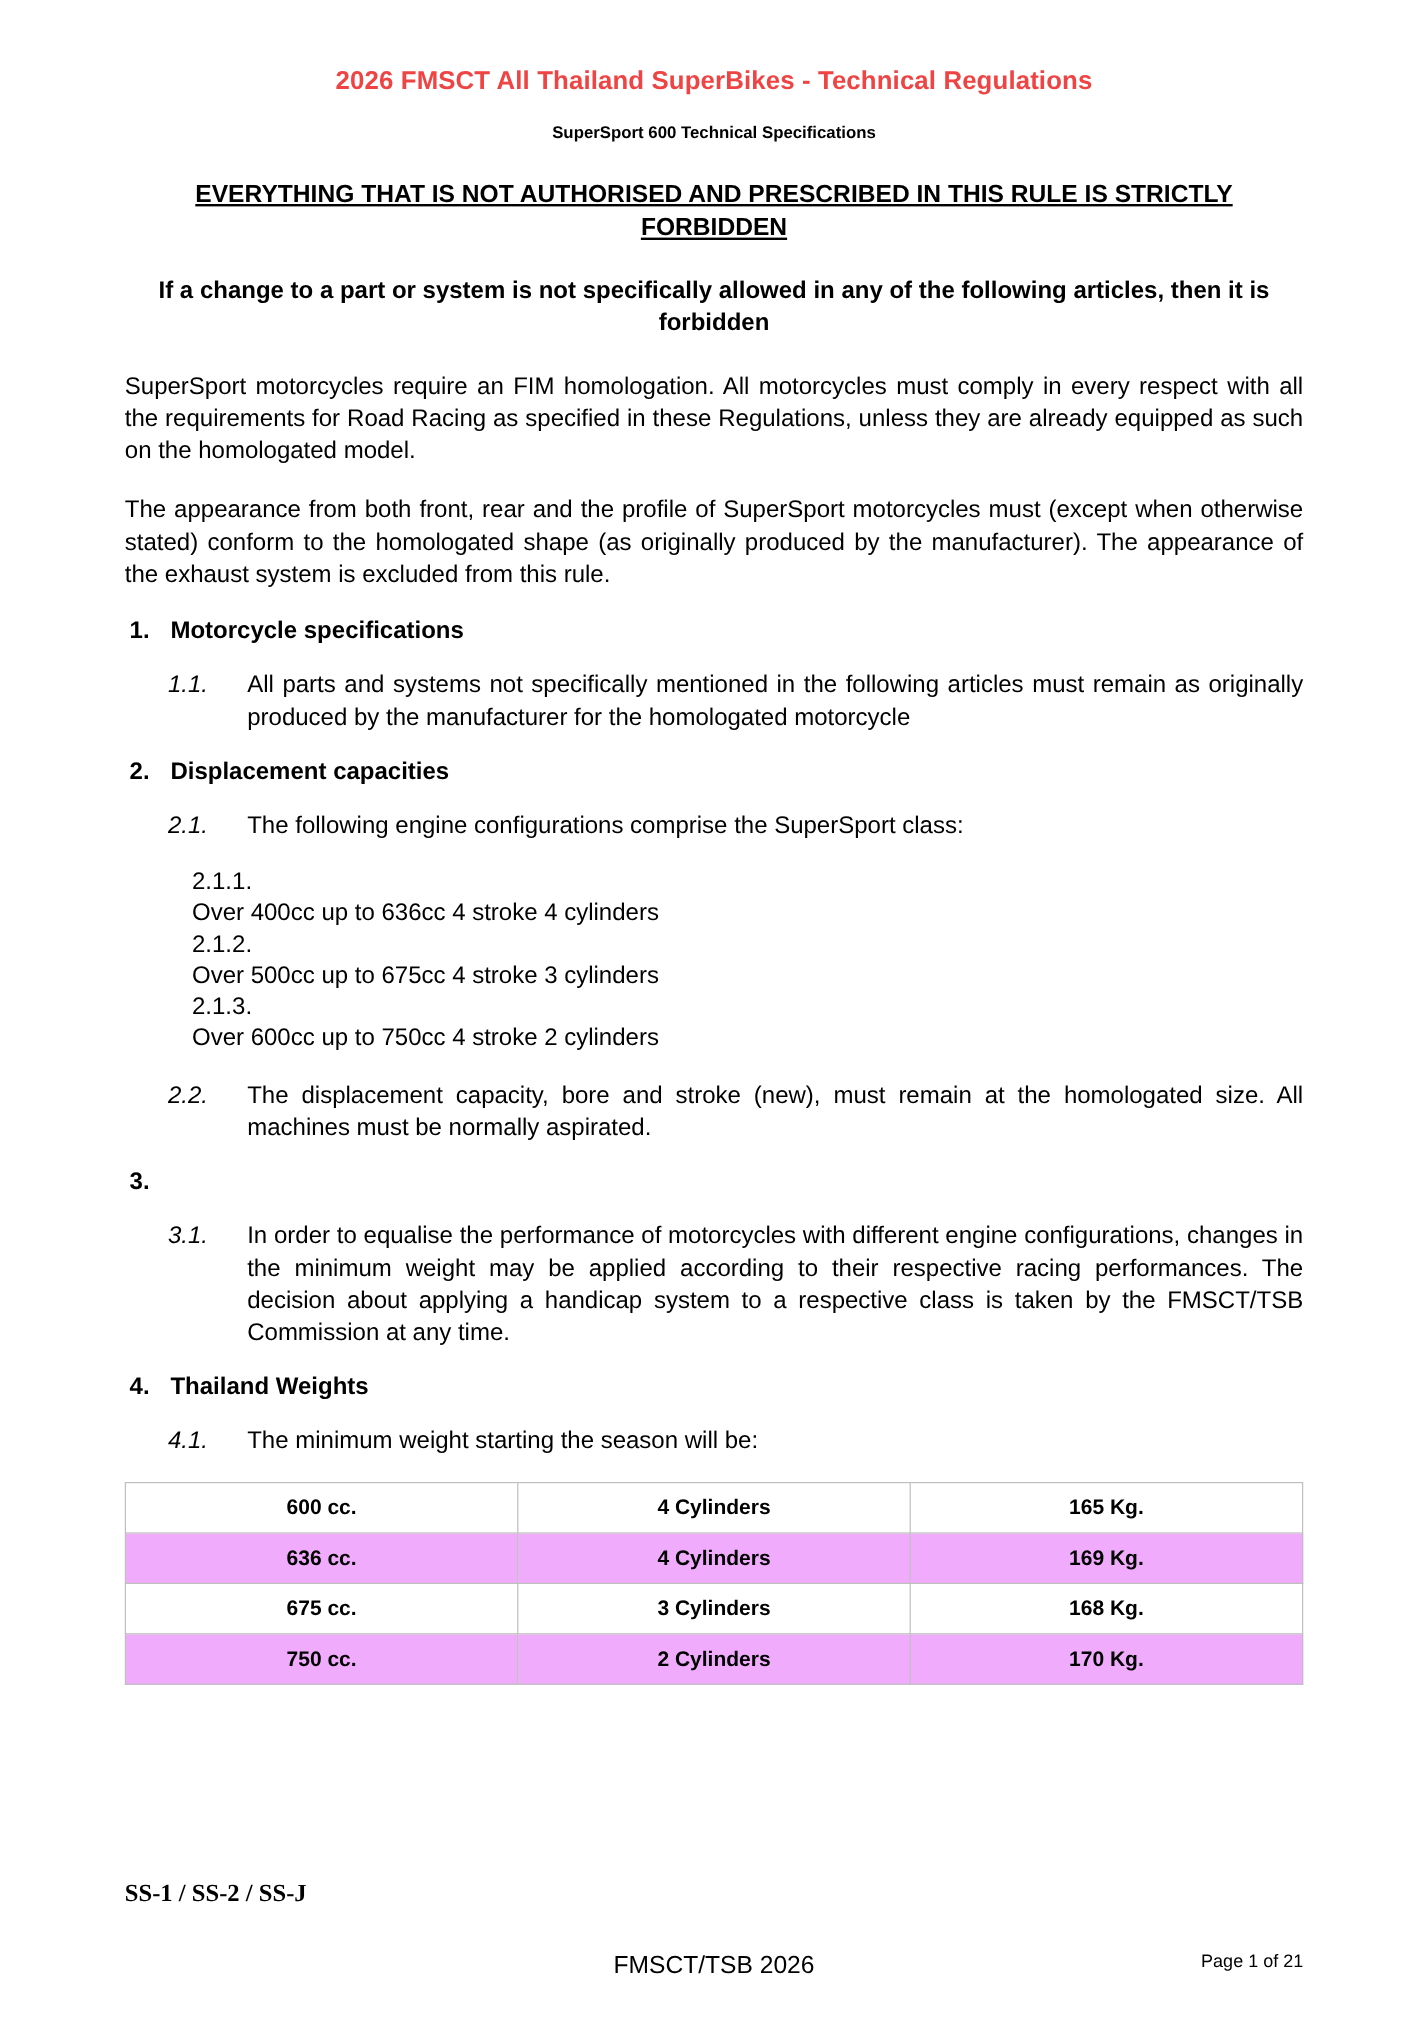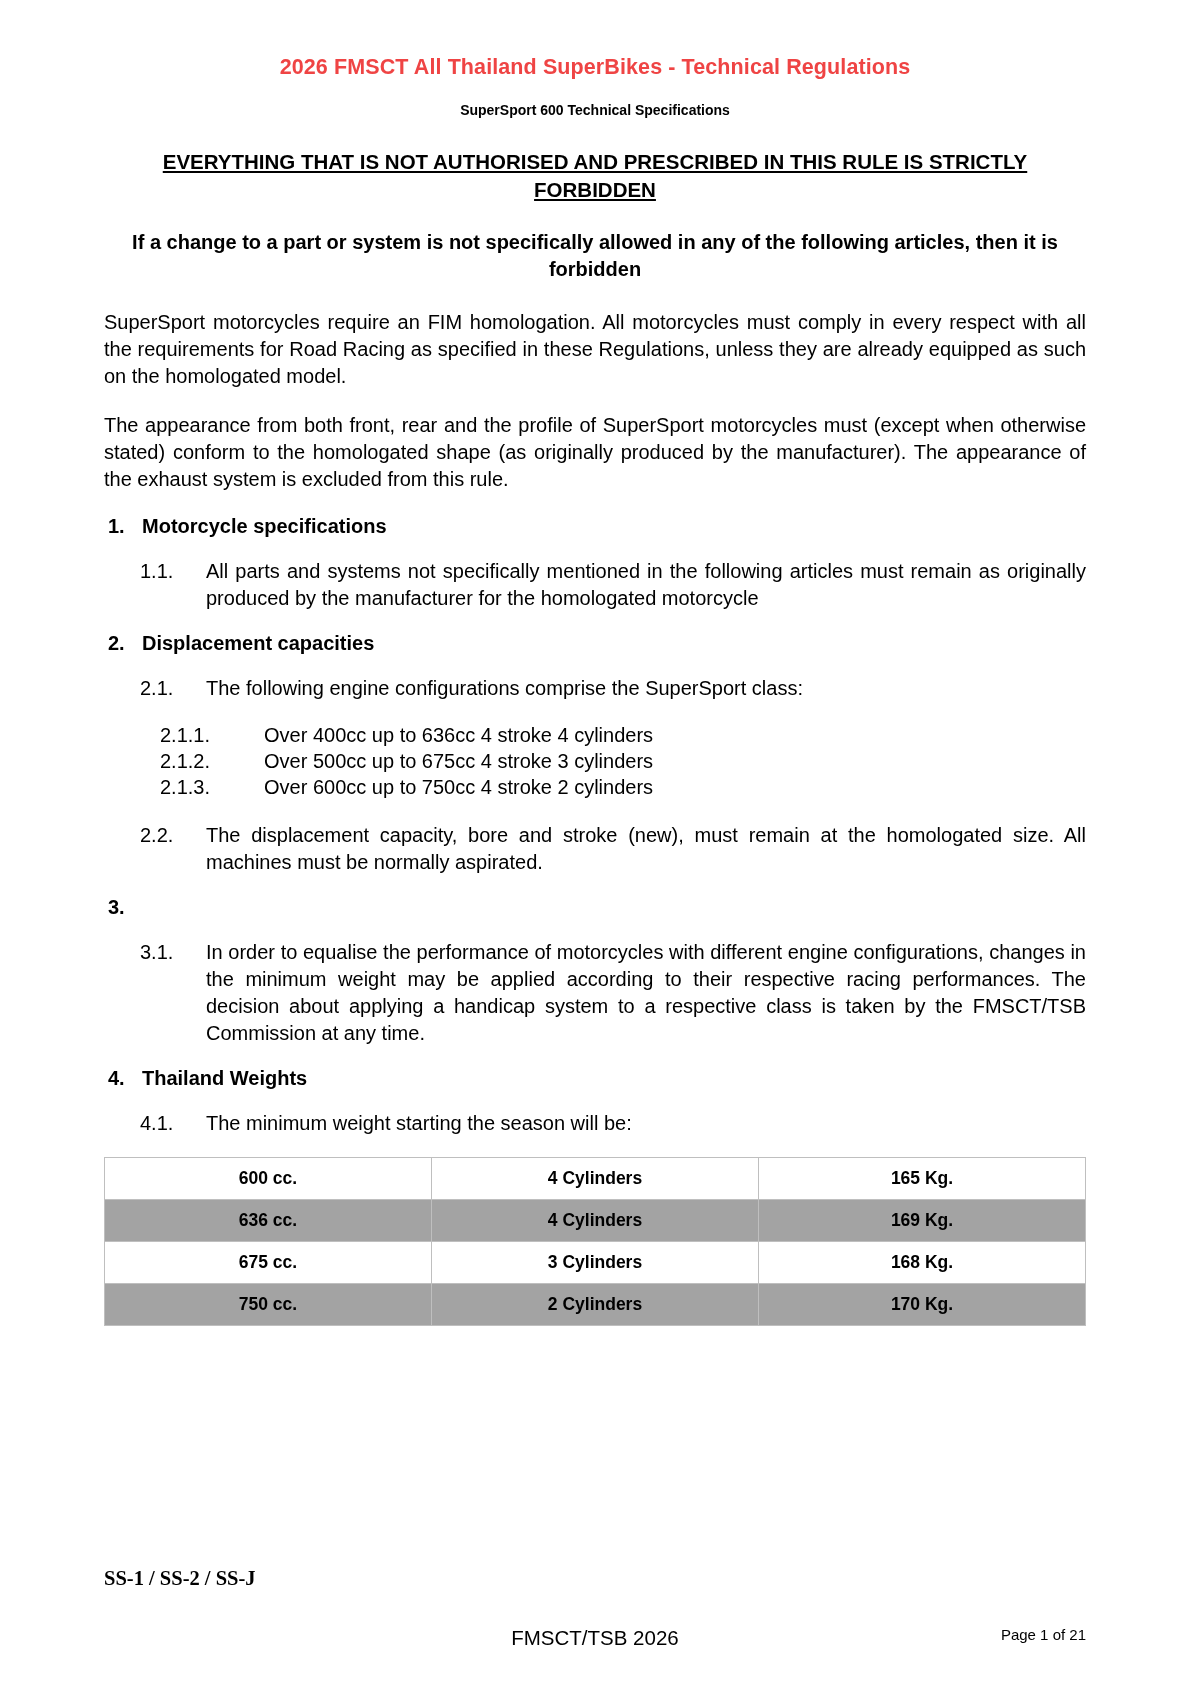--- a/index.html
+++ b/index.html
@@ -73,33 +73,35 @@
   .clause {
     display: flex;
     margin: 0 0 20px 0;
     padding-left: 36px;
     font-size: 20px;
     line-height: 1.35;
   }
   .clause .cnum {
     width: 66px;
     flex: none;
+    font-style: italic;
   }
   .clause .ctext {
     flex: 1;
     text-align: justify;
   }
   .subclause-list {
     padding-left: 56px;
     margin: 0 0 22px 0;
   }
   .subclause {
     display: flex;
     font-size: 20px;
     line-height: 1.3;
+    flex-direction: column;
   }
   .subclause .snum {
     width: 104px;
     flex: none;
   }
   table.weights {
     width: 100%;
     border-collapse: collapse;
     margin-top: 2px;
     table-layout: fixed;
@@ -107,21 +109,21 @@
   table.weights td {
     border: 1px solid #bfbfbf;
     height: 41px;
     text-align: center;
     vertical-align: middle;
     font-size: 17.5px;
     font-weight: bold;
     padding: 0;
   }
   table.weights tr.alt td {
-    background: #a3a3a3;
+    background: #f0abfc;
   }
   .footer {
     position: absolute;
     left: 104px;
     right: 104px;
     bottom: 40px;
   }
   .footer-left {
     font-size: 20.5px;
     font-weight: bold;

